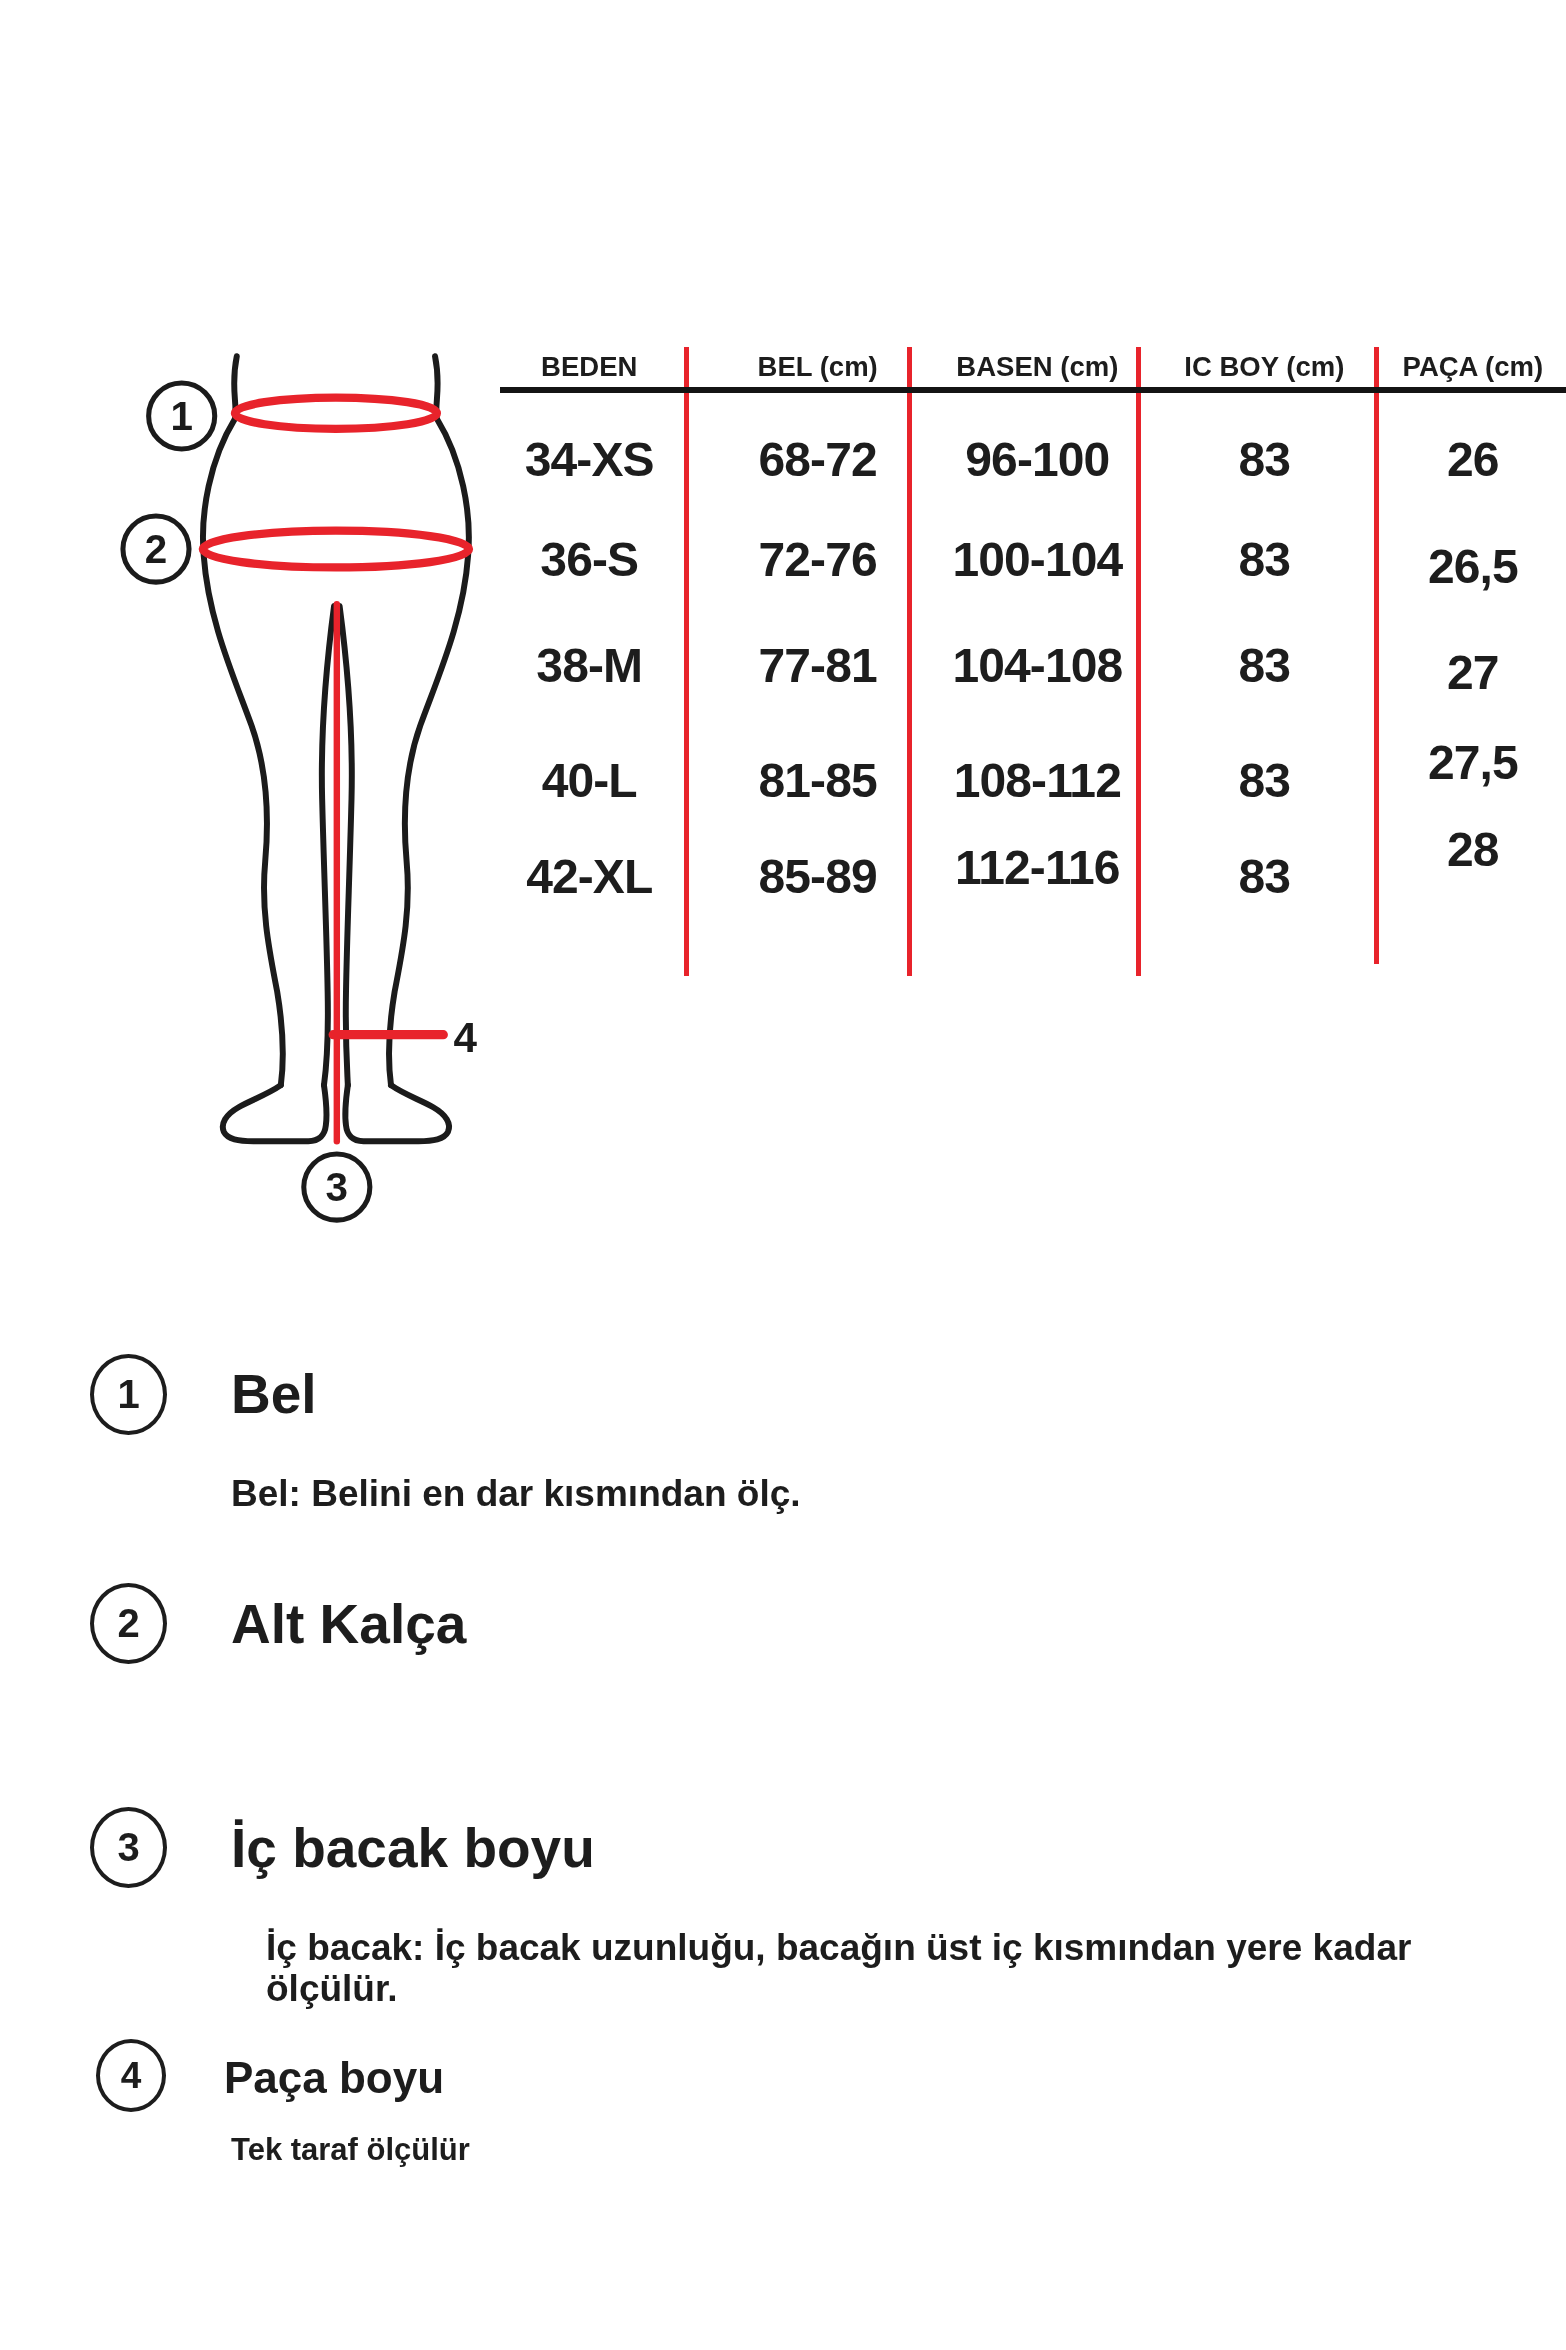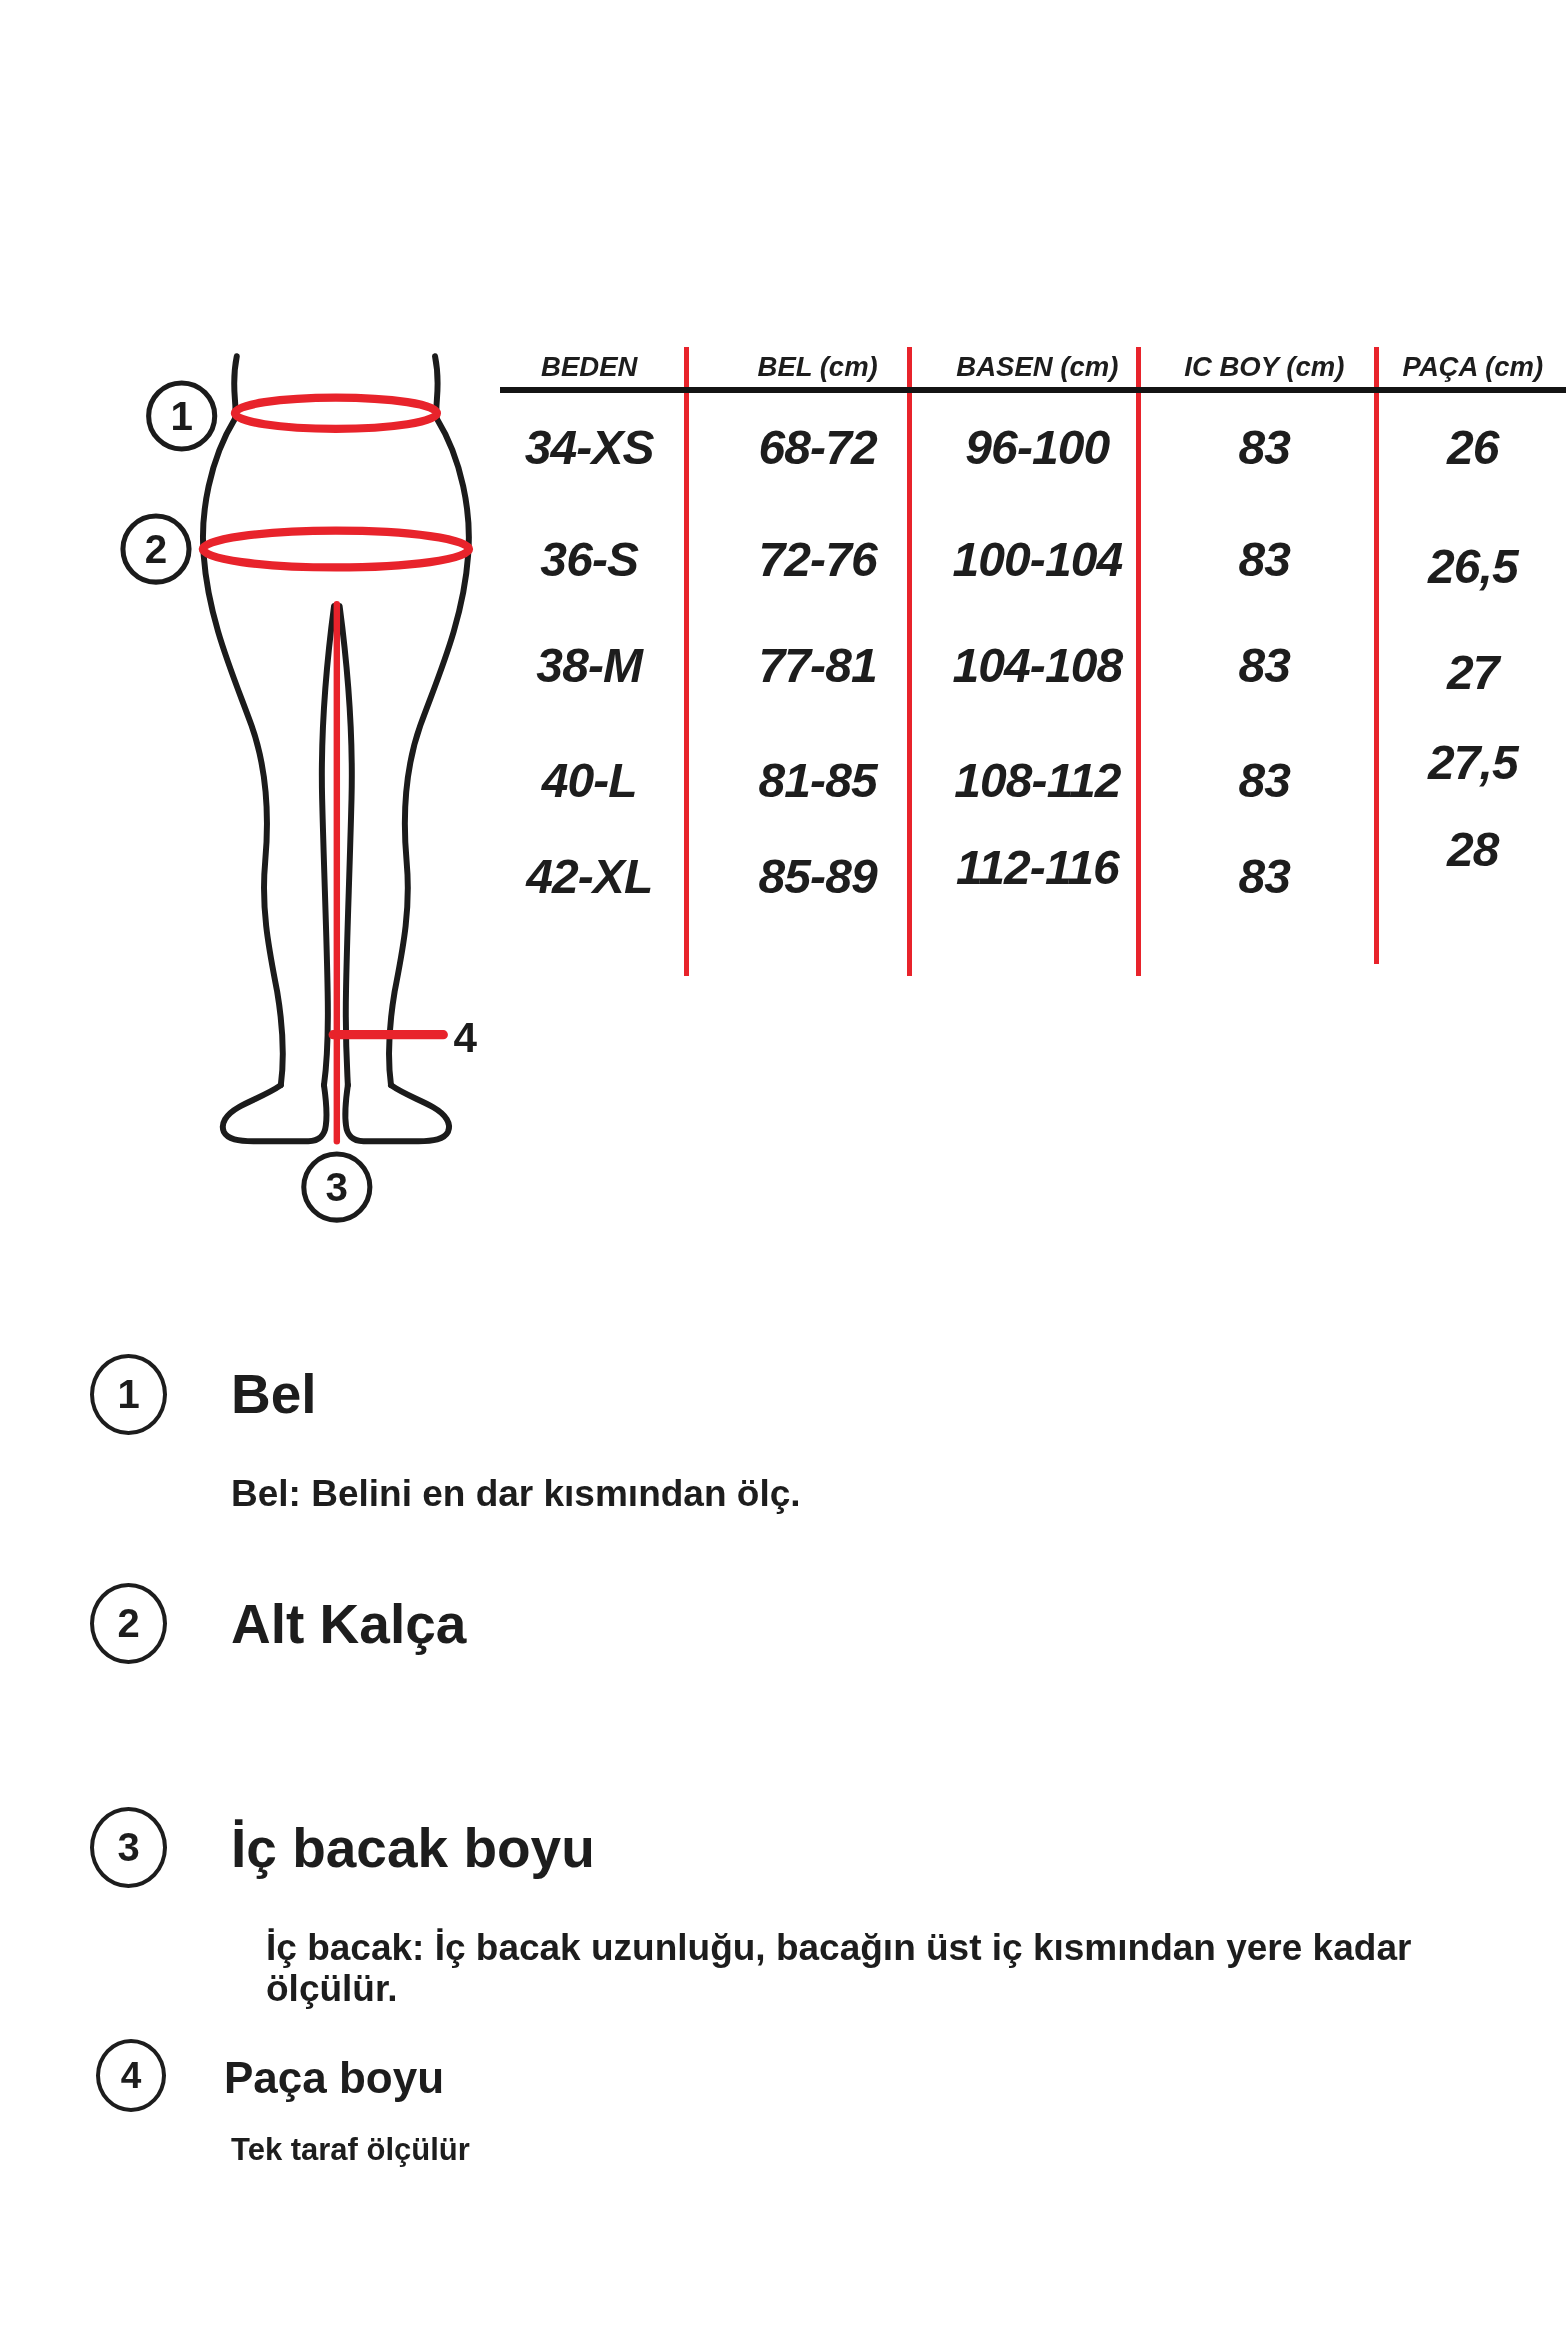--- a/index.html
+++ b/index.html
@@ -11,25 +11,25 @@
 
   
   .size-table{position:absolute;left:500px;top:344px;width:1066px;height:643px;}
   .vline{position:absolute;top:2.8px;width:4.6px;background:#e8232b;}
   .vline.l0{left:184px;height:629px;}
   .vline.l1{left:407px;height:629px;}
   .vline.l2{left:636px;height:629px;}
   .vline.l3{left:874px;height:617px;}
   .hline{position:absolute;left:0;top:43px;width:100%;height:6.4px;background:#141414;}
   .trow{position:absolute;left:0;width:100%;display:flex;}
-  .trow .cell{display:flex;align-items:center;justify-content:center;text-align:center;font-style:italic;}
+  .trow .cell{display:flex;align-items:center;justify-content:center;text-align:center;}
   .c0{width:184px;}.c1{width:223px;padding-left:31px;}.c2{width:230px;}.c3{width:238px;}.c4{width:192px;}
   .trow.head{top:0;height:46px;}
   .trow.head .cell{font-size:27.5px;font-weight:600;letter-spacing:0px;}
-  .trow.r1{top:52px;height:103px;}
+  .trow.r1{top:64px;height:103px;}
   .trow.r2{top:164px;height:103px;}
   .trow.r3{top:270px;height:103px;align-items:center;}
   .trow.r4{top:357px;height:103px;margin-top:28px;}
   .trow.r5{top:481px;height:103px;}
   .trow.data .cell{font-size:48px;font-weight:700;letter-spacing:-0.9px;}
   .lift10{transform:translateY(-9.2px);}
   .lift20{transform:translateY(-18.4px);}
   .lift30{transform:translateY(-27.5px);}
   .drop8{transform:translateY(7.3px);}
 

